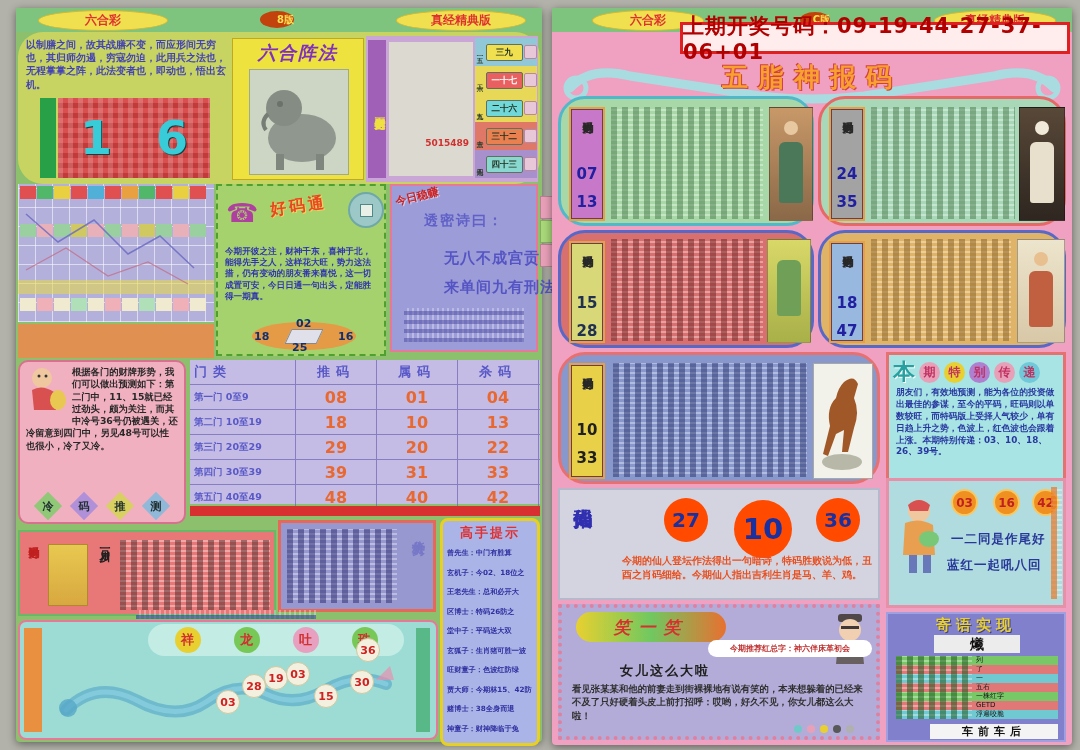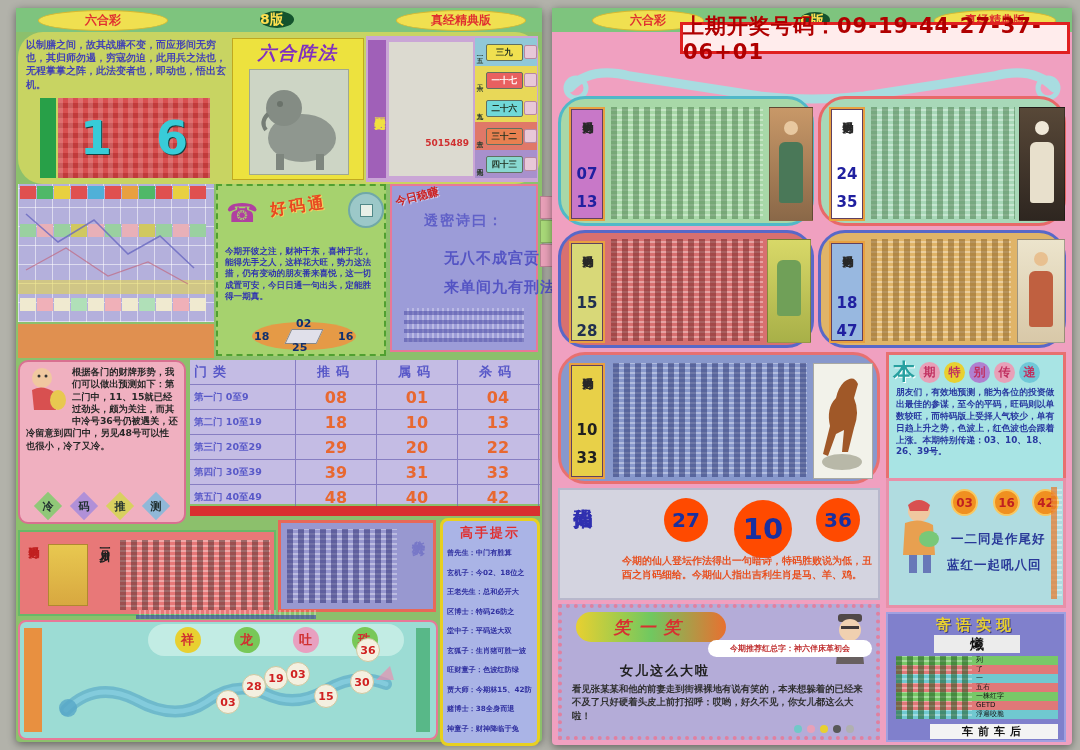--- a/index.html
+++ b/index.html
@@ -3,21 +3,21 @@
 <meta charset="utf-8">
 <style>
   html,body{margin:0;padding:0;}
   body{width:1080px;height:750px;background:#b2b2aa;font-family:"DejaVu Sans","Liberation Sans",sans-serif;position:relative;overflow:hidden;}
   .abs{position:absolute;}
   .page{position:absolute;border-radius:4px;box-shadow:0 2px 8px rgba(0,0,0,.45);}
   #pageL{left:16px;top:8px;width:526px;height:734px;background:#8cc06c;}
   #pageR{left:552px;top:8px;width:520px;height:737px;background:#f0a0c0;}
   .hdrbar{left:0;top:0;width:100%;height:24px;background:#7ec47e;}
   .oval{height:19px;background:#f0e050;border-radius:50%;border:1px solid #d8b830;color:#e03030;font-weight:bold;font-size:12px;text-align:center;line-height:19px;}
-  .badge{background:#14532d;border-radius:50%;color:#ffe050;font-size:14px;font-weight:bold;text-align:left;}
+  .badge{background:#c2410c;border-radius:50%;color:#ffe050;font-size:10px;font-weight:bold;text-align:right;}
   
   .vpat{background-image:repeating-linear-gradient(90deg,var(--pc) 0 6px,transparent 6px 11px),repeating-linear-gradient(0deg,transparent 0 3px,rgba(255,255,255,.35) 3px 5px);}
   .hpat{background-image:repeating-linear-gradient(0deg,var(--pc) 0 4px,transparent 4px 9px),repeating-linear-gradient(90deg,transparent 0 3px,rgba(255,255,255,.3) 3px 5px);}
   .vtext{writing-mode:vertical-rl;text-orientation:upright;}
   
   .lp-top{left:2px;top:24px;width:522px;height:152px;background:#c8d462;border-radius:25px;}
   .intro{left:8px;top:6px;width:206px;height:82px;color:#4444b4;font-size:10px;font-weight:bold;line-height:1.32;}
   .dotstrip{left:22px;top:66px;width:16px;height:80px;background:#28a048;--pc:rgba(80,220,220,.6);}
   .dotbox{left:40px;top:66px;width:152px;height:80px;background:#d85050;background-image:repeating-linear-gradient(90deg,rgba(255,255,255,.18) 0 5px,transparent 5px 10px),repeating-linear-gradient(0deg,rgba(150,20,20,.35) 0 5px,transparent 5px 10px);display:flex;align-items:center;justify-content:space-around;}
   .bigdigit{color:#38ccd8;font-size:46px;font-weight:bold;text-shadow:1px 1px 0 #104040;}
@@ -411,39 +411,40 @@
 
   <div class="abs banner">
     <div class="bannerin">上期开奖号码：09-19-44-27-37-06+01</div>
   </div>
 
   <svg class="abs" style="left:8px;top:50px;" width="504" height="48" viewBox="0 0 504 48">
     <path d="M10 30 Q30 8 70 18 L200 38 Q252 44 304 38 L434 18 Q474 8 494 30" fill="none" stroke="#a8dce0" stroke-width="9" stroke-linecap="round"></path>
     <circle cx="16" cy="30" r="10" fill="none" stroke="#a8dce0" stroke-width="5"></circle>
     <circle cx="488" cy="30" r="10" fill="none" stroke="#a8dce0" stroke-width="5"></circle>
   </svg>
+  <div class="abs rtitle">五脂神报码</div>
 
   <div class="godbox" style="left:6px;top:88px;width:256px;height:130px;background:#a8d8a8;border:3px solid #50b8c8;">
     <div class="abs glabelwrap" style="height:114px;">
       <div class="glabel" style="background:#c878c8;">
         <span class="vtext">财神送码</span>
         <span class="gnum">07</span>
         <span class="gnum">13</span>
       </div>
     </div>
     <div class="gtext vpat" style="left:50px;top:8px;width:152px;height:112px;--pc:rgba(60,110,60,.45);"></div>
     <div class="gimg" style="left:208px;top:8px;width:42px;height:112px;background:linear-gradient(#c89868,#8a6848);">
       <div class="fig-head"></div>
       <div class="fig-body" style="background:#4a7858;"></div>
     </div>
   </div>
 
   <div class="godbox" style="left:266px;top:88px;width:248px;height:130px;background:#a8d8b8;border:3px solid #e86868;">
     <div class="abs glabelwrap" style="height:114px;">
-      <div class="glabel" style="background:#ffffff;">
+      <div class="glabel" style="background:#a3a3a3;">
         <span class="vtext">财神送码</span>
         <span class="gnum">24</span>
         <span class="gnum">35</span>
       </div>
     </div>
     <div class="gtext vpat" style="left:50px;top:8px;width:144px;height:112px;--pc:rgba(60,110,60,.45);"></div>
     <div class="gimg" style="left:198px;top:8px;width:44px;height:112px;background:linear-gradient(#584838,#2e2620);">
       <div class="fig-head" style="background:#f0e8d8;"></div>
       <div class="fig-body" style="background:#e8e0cc;"></div>
     </div>

